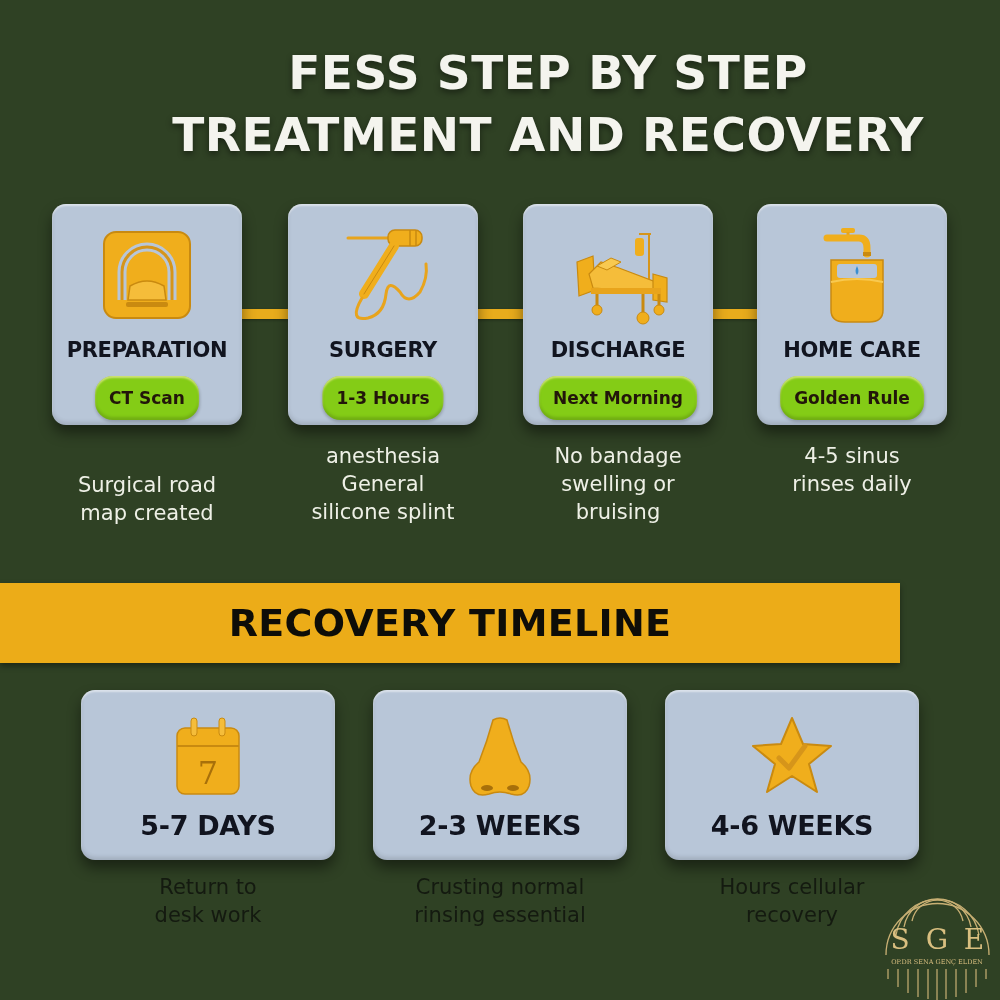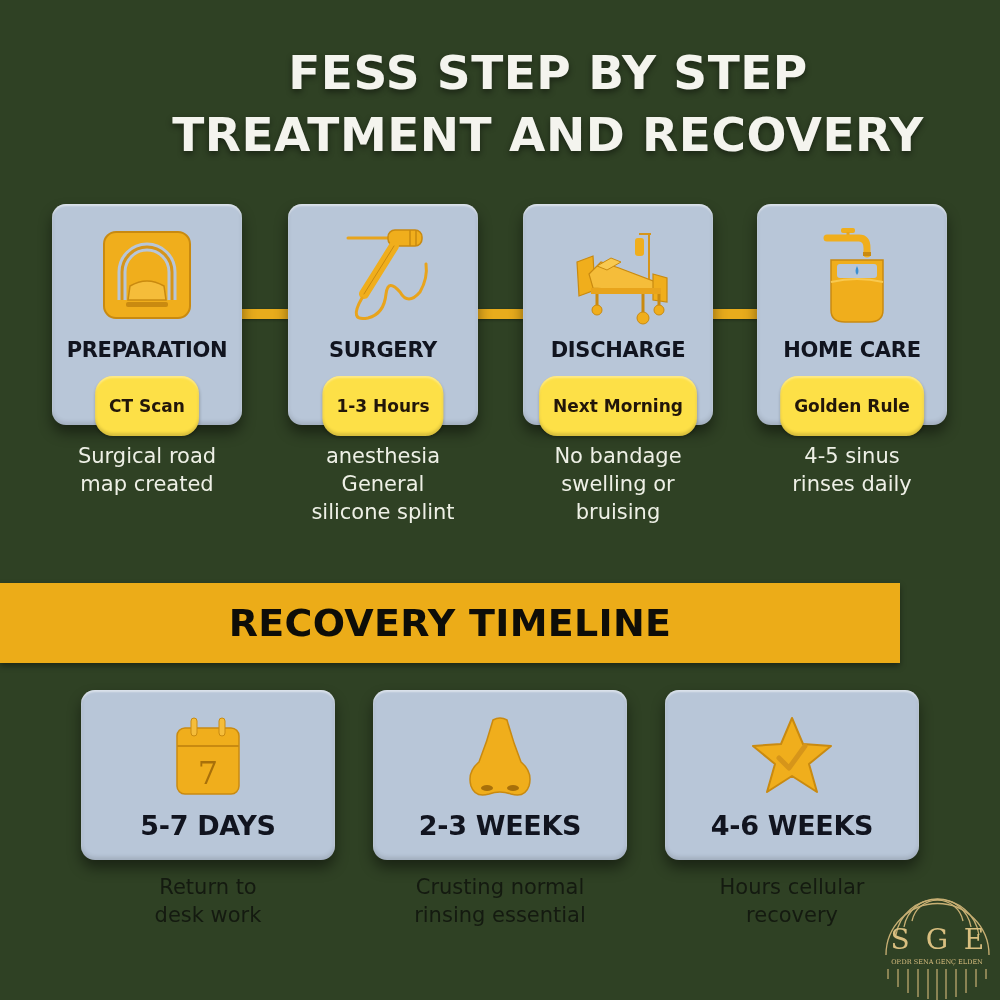--- a/index.html
+++ b/index.html
@@ -27,21 +27,21 @@
   .step-icon {
     position: absolute; left: 50%; top: 18px; transform: translateX(-50%);
     width: 110px; height: 110px;
   }
   .step-title {
     position: absolute; left: 0; width: 100%; top: 134px; text-align: center;
     font-weight: bold; font-size: 21px; color: #11141f; letter-spacing: -0.3px;
   }
   .pill {
     position: absolute; left: 50%; transform: translateX(-50%); top: 172px;
-    height: 36px; padding: 12px 14px; border-radius: 18px; background: #fde047;
+    height: 36px; padding: 4px 14px; border-radius: 18px; background: #84cc16;
     box-shadow: inset 0 -3px 3px rgba(0,0,0,0.15), inset 0 2px 2px rgba(255,240,180,0.6), 0 2px 3px rgba(0,0,0,0.2);
     display: flex; align-items: center; justify-content: center; white-space: nowrap;
     font-weight: bold; font-size: 17px; color: #22160a;
   }
   .step-caption {
     position: absolute; top: 442px; width: 220px; text-align: center;
     color: #eef0e6; font-size: 21px; line-height: 28px;
   }
   .banner {
     position: absolute; left: 0; top: 583px; width: 900px; height: 80px;
@@ -134,21 +134,21 @@
     <rect x="66" y="30" width="8" height="4" fill="#c98a10"></rect>
     <path d="M34 38 L86 38 L86 88 Q86 100 72 100 L48 100 Q34 100 34 88 Z" fill="#f0ae1c" stroke="#c98a10" stroke-width="1.5"></path>
     <rect x="40" y="42" width="40" height="14" rx="3" fill="#b8c6d8"></rect>
     <path d="M34 60 Q60 54 86 60" fill="none" stroke="#f8c950" stroke-width="2"></path>
     <path d="M60 44 Q63 50 60 53 Q57 50 60 44 Z" fill="#3a8fd0"></path>
   </svg>
   <div class="step-title">HOME CARE</div>
   <div class="pill">Golden Rule</div>
 </div>
 
-<div class="step-caption" style="left:37px;">
+<div class="step-caption" style="left:37px;margin-top:29px;">
   <div>Surgical road</div>
   <div>map created</div>
 </div>
 <div class="step-caption" style="left:273px;">
   <div>anesthesia</div>
   <div>General</div>
   <div>silicone splint</div>
 </div>
 <div class="step-caption" style="left:508px;">
   <div>No bandage</div>

